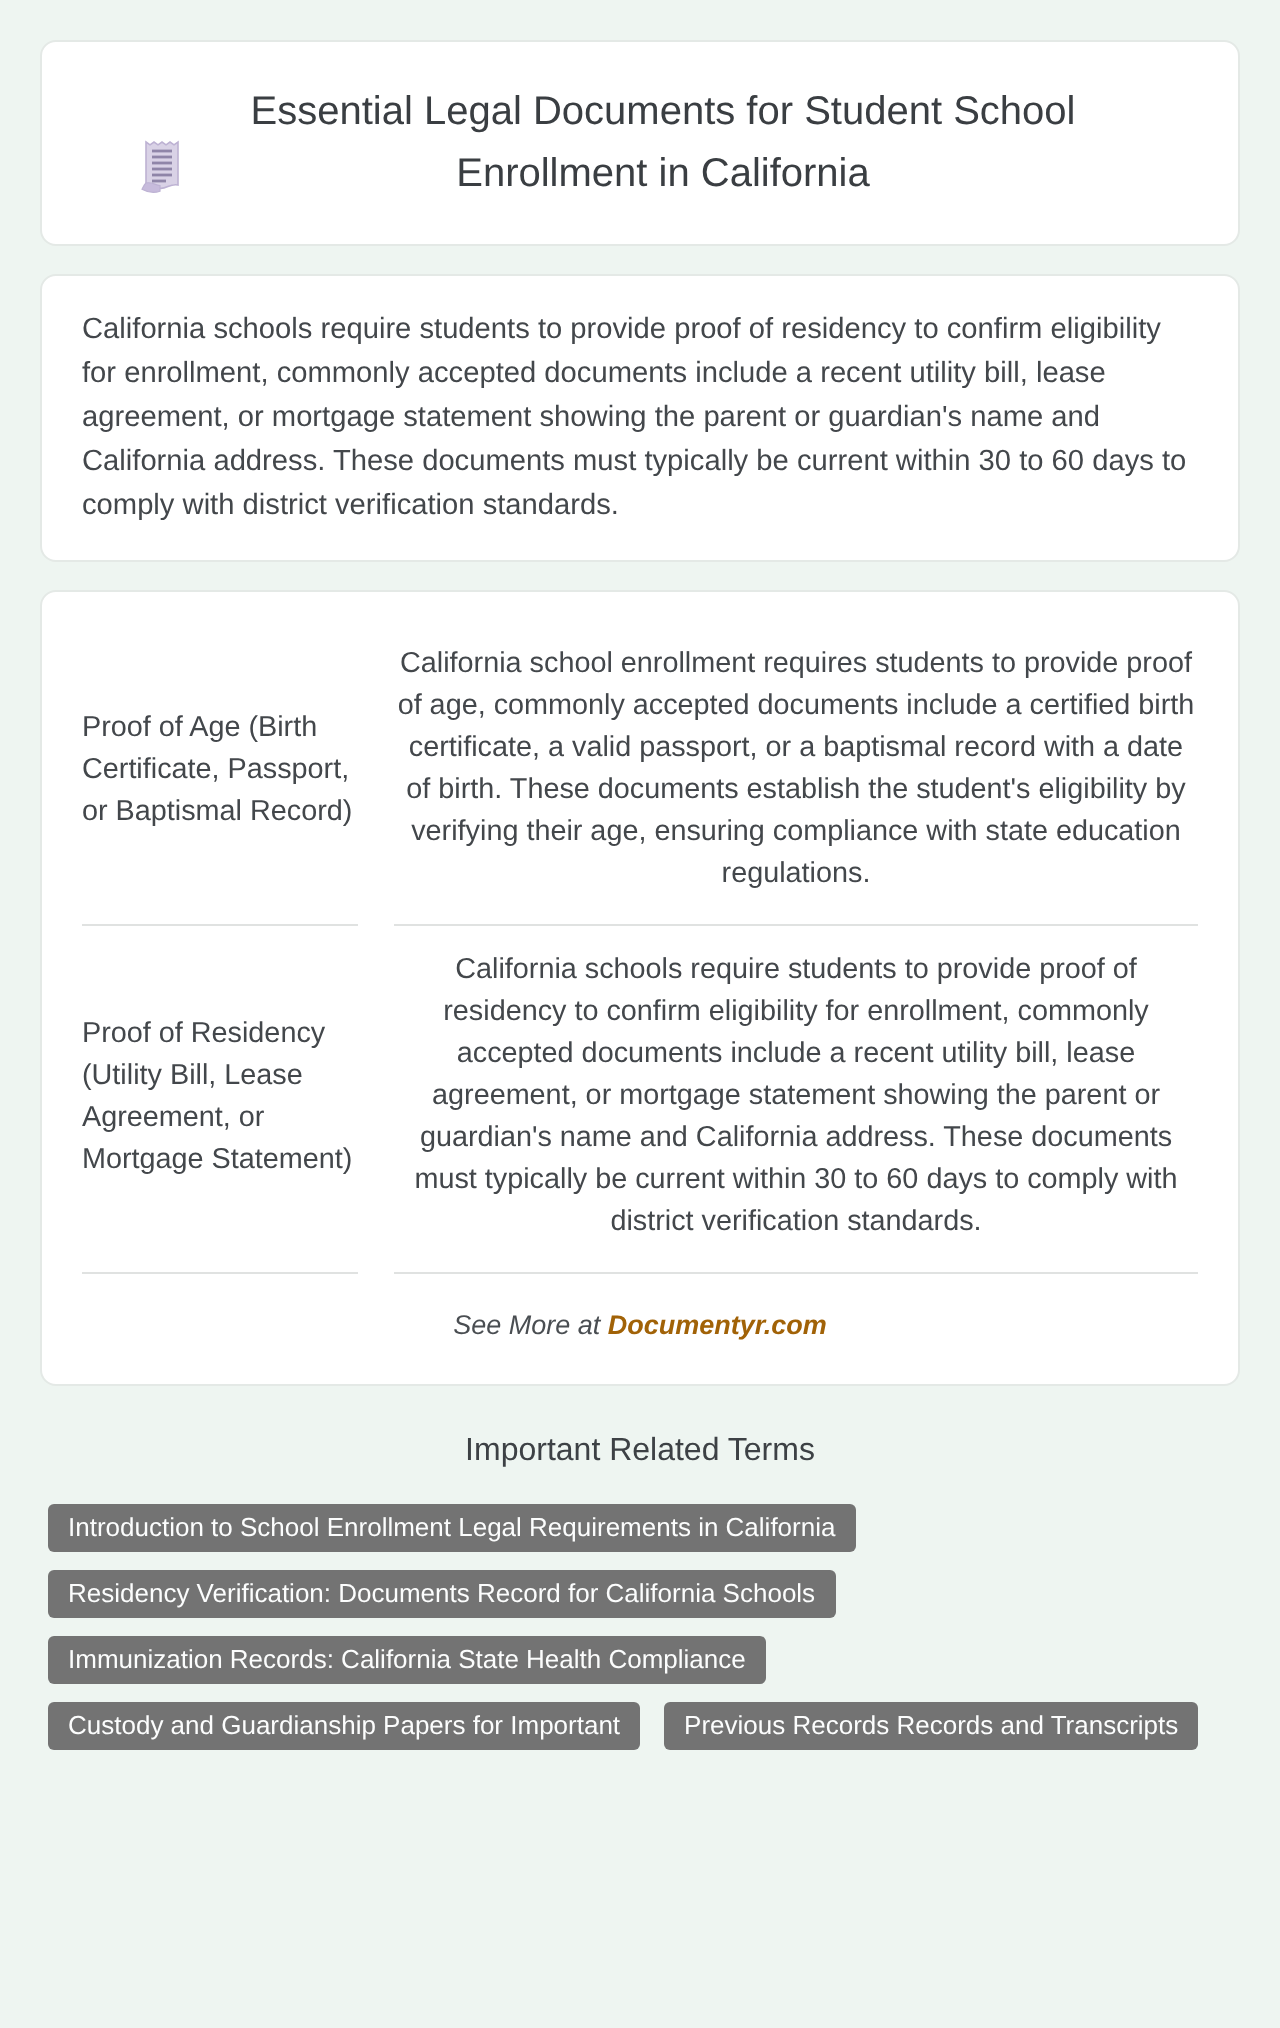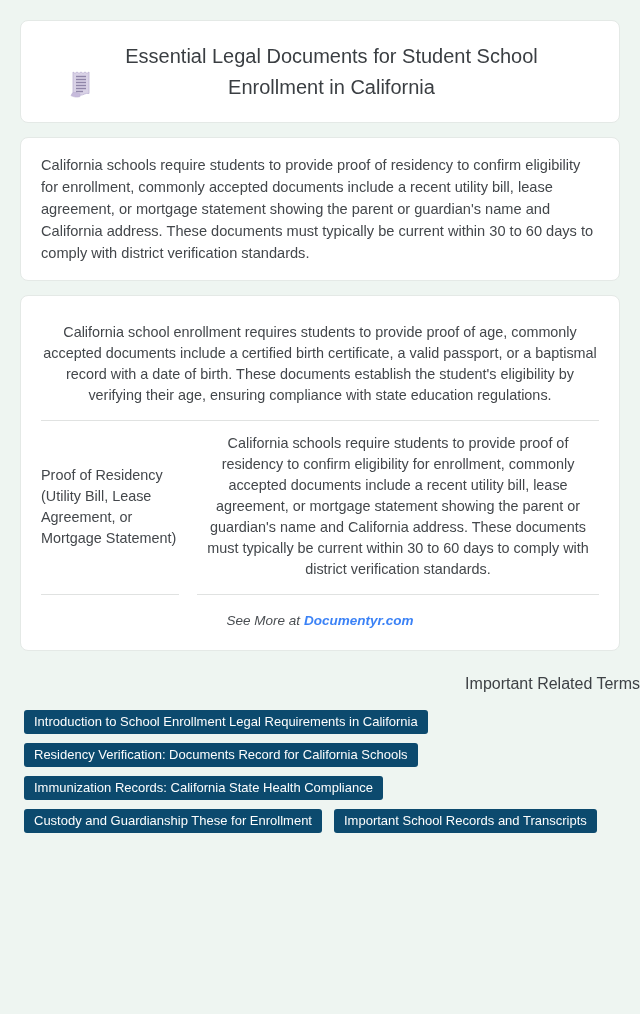--- a/index.html
+++ b/index.html
@@ -63,38 +63,38 @@
   }
   .t-term { width: 138px; flex: 0 0 auto; }
   .t-desc { flex: 1 1 auto; text-align: center; }
   .see-more {
     text-align: center;
     font-size: 13.5px;
     color: #4a4e52;
     margin-top: 18px;
   }
   .see-more em { font-style: italic; }
-  .see-more strong { color: #3b82f6; cursor: pointer; }
+  .see-more strong { color: #a16207; cursor: pointer; }
 
   
   .related-heading {
-    text-align: right;
+    text-align: center;
     font-size: 16px;
     font-weight: 400;
     color: #3d4145;
     margin: 24px 0 17px 0;
   }
   .tags {
     display: flex;
     flex-wrap: wrap;
     gap: 9px 12px;
     padding: 0 24px;
   }
   .tag {
-    background: #0c4a6e;
+    background: #737373;
     color: #fcfdfd;
     font-size: 13px;
     line-height: 15px;
     padding: 4px 10px 5px 10px;
     border-radius: 3px;
     white-space: nowrap;
     cursor: pointer;
   }
 </style>
 </head>
@@ -120,35 +120,36 @@
     <h1 class="title">Essential Legal Documents for Student School Enrollment in California</h1>
   </header>
 
   <section class="card intro-card">
     <p>California schools require students to provide proof of residency to confirm eligibility for enrollment, commonly accepted documents include a recent utility bill, lease agreement, or mortgage statement showing the parent or guardian's name and California address. These documents must typically be current within 30 to 60 days to comply with district verification standards.</p>
   </section>
 
   <section class="card table-card">
     <div class="doc-table">
         <div class="t-row">
+          <div class="t-term">Proof of Age (Birth Certificate, Passport, or Baptismal Record)</div>
           <div class="t-desc">California school enrollment requires students to provide proof of age, commonly accepted documents include a certified birth certificate, a valid passport, or a baptismal record with a date of birth. These documents establish the student's eligibility by verifying their age, ensuring compliance with state education regulations.</div>
         </div>
         <div class="t-row">
           <div class="t-term">Proof of Residency (Utility Bill, Lease Agreement, or Mortgage Statement)</div>
           <div class="t-desc">California schools require students to provide proof of residency to confirm eligibility for enrollment, commonly accepted documents include a recent utility bill, lease agreement, or mortgage statement showing the parent or guardian's name and California address. These documents must typically be current within 30 to 60 days to comply with district verification standards.</div>
         </div>
       </div>
     <p class="see-more">
       <em><span>See More at</span> <strong>Documentyr.com</strong></em>
     </p>
   </section>
 
   <h2 class="related-heading">Important Related Terms</h2>
 
   <div class="tags">
       <span class="tag">Introduction to School Enrollment Legal Requirements in California</span>
       <span class="tag">Residency Verification: Documents Record for California Schools</span>
       <span class="tag">Immunization Records: California State Health Compliance</span>
-      <span class="tag">Custody and Guardianship These for Enrollment</span>
-      <span class="tag">Important School Records and Transcripts</span>
+      <span class="tag">Custody and Guardianship Papers for Important</span>
+      <span class="tag">Previous Records Records and Transcripts</span>
     </div>
 
 </div>
 
 </body></html>

